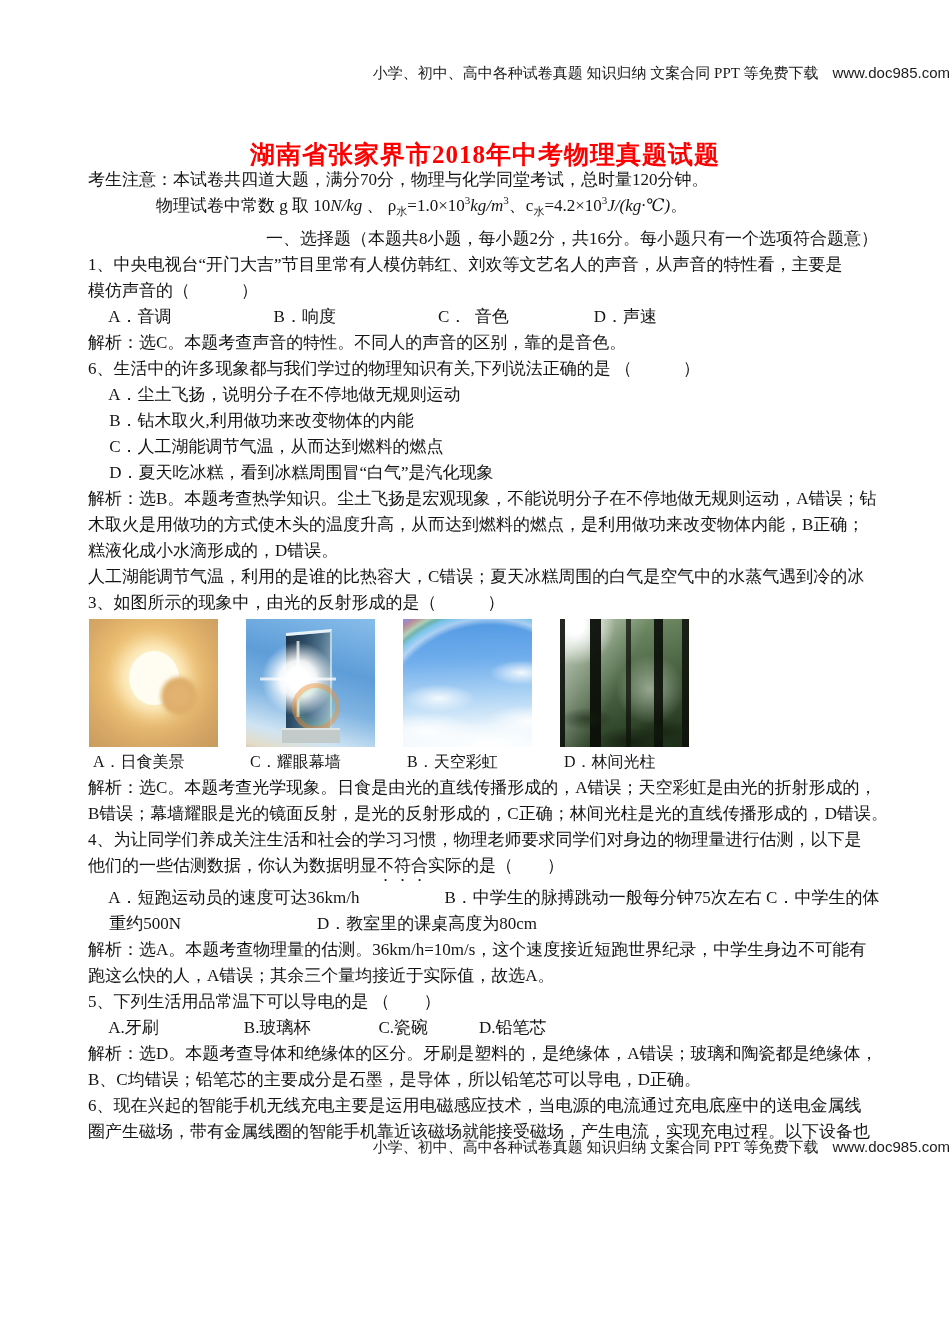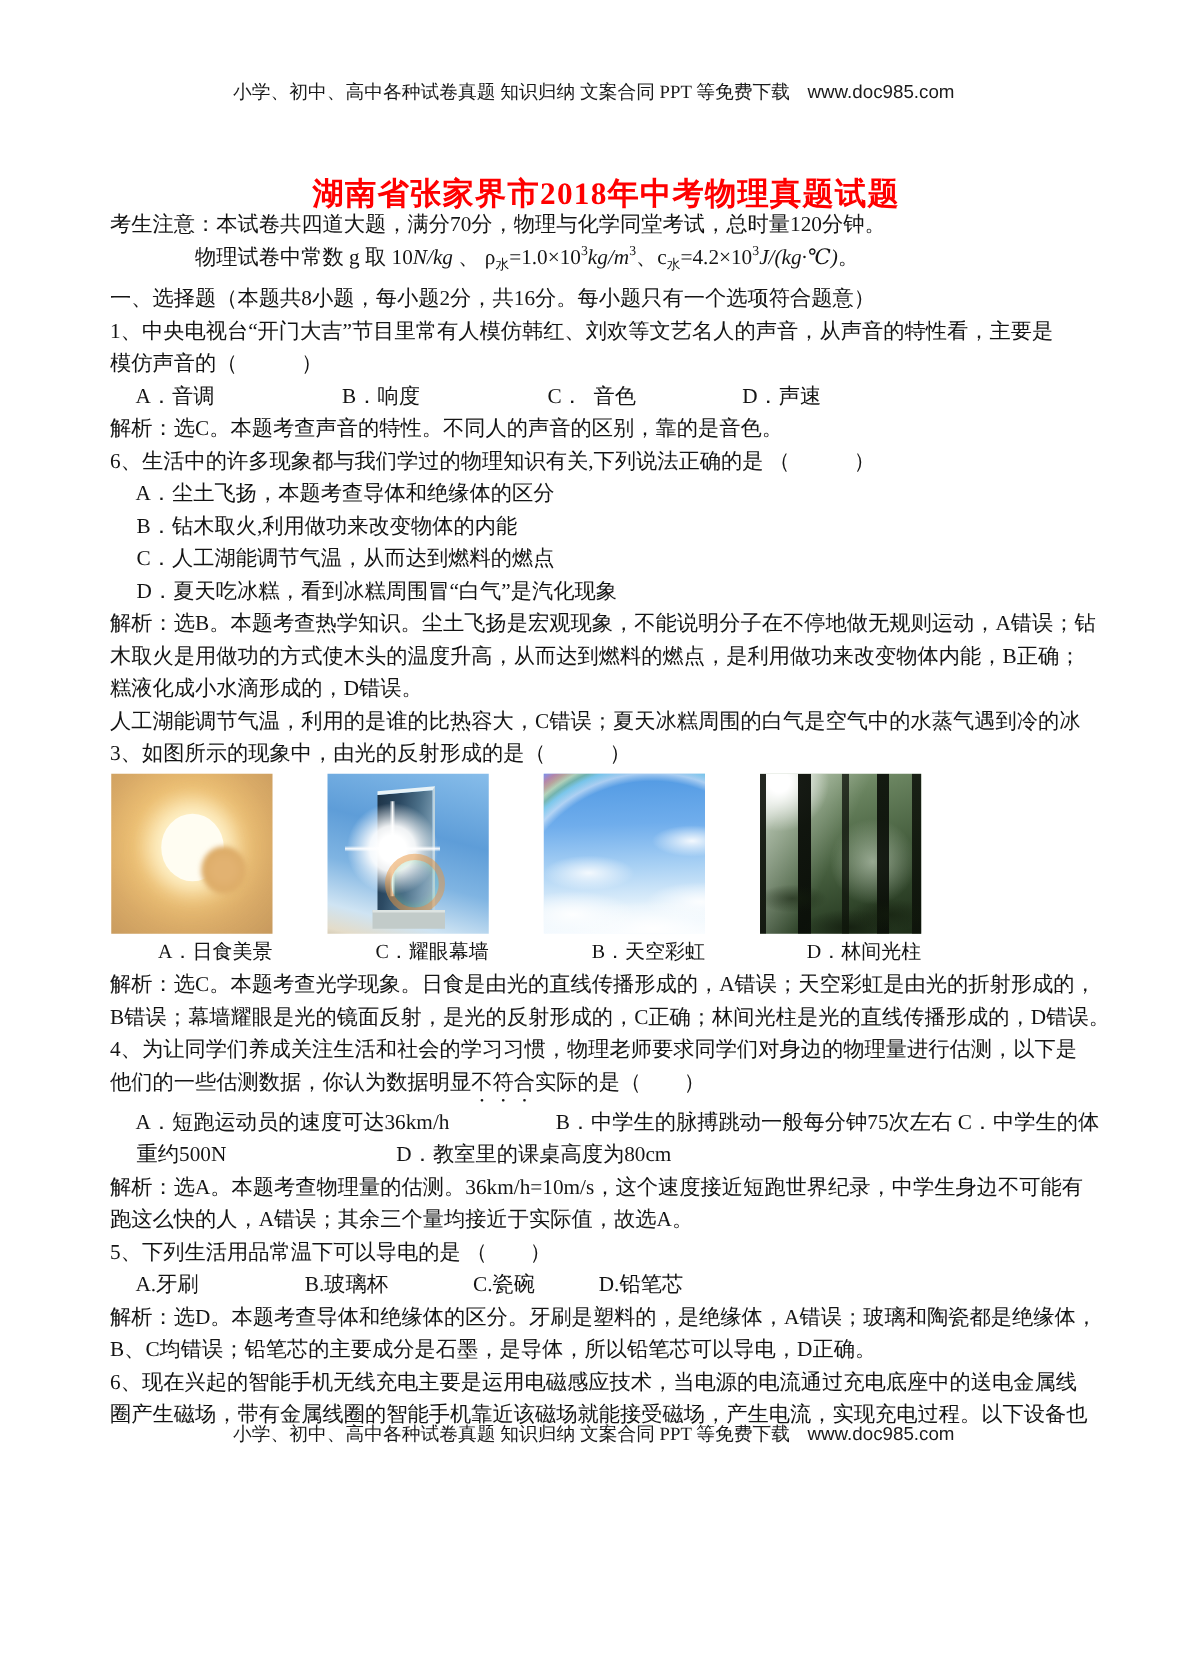--- a/index.html
+++ b/index.html
@@ -7,47 +7,47 @@
     position:relative;
     width:950px;height:1344px;
     margin:0 auto;
     background:#ffffff;
     font-family:"Liberation Serif","DejaVu Serif",serif;
     color:#141414;
     overflow:hidden;
   }
   .head,.foot{
     position:absolute;left:0;width:100%;
-    text-align:center;font-size:15px;color:#1a1a1a;
+    text-align:right;font-size:15px;color:#1a1a1a;
     white-space:pre;
   }
   .head{top:64px;}
   .foot{top:1138px;}
   .site{margin-left:14px;font-family:"Liberation Sans","DejaVu Sans",sans-serif;font-size:15px;color:#1a1a1a;text-decoration:none;}
   .title{
     position:absolute;top:138px;left:10px;width:100%;
     text-align:center;margin:0;
     font-size:25px;font-weight:bold;color:#ff0000;
     letter-spacing:1px;
   }
   .body{
     position:absolute;top:167px;left:88px;right:72px;
     font-size:17px;line-height:26px;
   }
   .ln{white-space:pre;min-height:26px;}
-  .sect{margin-top:7px;}
+  .sect{margin-top:7px;text-align:right;}
   sub{font-size:11px;line-height:0;}
   sup{font-size:11px;line-height:0;}
   i.u{font-family:"Liberation Serif","DejaVu Serif",serif;}
   .emph{
     text-emphasis-style:dot;text-emphasis-position:under right;
     -webkit-text-emphasis-style:dot;-webkit-text-emphasis-position:under right;
   }
   
-  .figrow{display:flex;gap:44px;margin:3px 0 2px 1px;text-align:right;}
+  .figrow{display:flex;gap:28px;margin:3px 0 2px 1px;}
   .fig{margin:0;width:129px;}
   .photo{position:relative;width:129px;height:128px;overflow:hidden;}
   .cap{font-size:16px;white-space:pre;margin:4px 0 0 4px;line-height:22px;}
   
   .eclipse{background:radial-gradient(circle at 47% 42%, #fff7d9 0%, #f7d795 18%, #e7b96e 42%, #d6a765 68%, #c79a5e 100%);}
   .eclipse .sun{
     position:absolute;left:40px;top:32px;width:50px;height:54px;border-radius:50%;
     background:#fffdf2;
     box-shadow:0 0 18px 9px rgba(255,246,210,.95),0 0 46px 24px rgba(248,206,130,.6);
   }
@@ -143,21 +143,21 @@
     <div class="ln"><span>　　　　</span><span>物理试卷中常数 g 取 10</span><i class="u">N/kg</i><span> 、 ρ</span><sub>水</sub><span>=1.0×10</span><sup>3</sup><i class="u">kg/m</i><sup>3</sup><span>、c</span><sub>水</sub><span>=4.2×10</span><sup>3</sup><i class="u">J/(kg·℃)</i><span>。</span></div>
 
     <div class="ln sect">一、选择题（本题共8小题，每小题2分，共16分。每小题只有一个选项符合题意）</div>
 
     <div class="ln">1、中央电视台“开门大吉”节目里常有人模仿韩红、刘欢等文艺名人的声音，从声音的特性看，主要是</div>
     <div class="ln">模仿声音的（　　　）</div>
     <div class="ln">　 A．音调　　　　　　B．响度　　　　　　C．  音色　　　　　D．声速</div>
     <div class="ln">解析：选C。本题考查声音的特性。不同人的声音的区别，靠的是音色。</div>
 
     <div class="ln">6、生活中的许多现象都与我们学过的物理知识有关,下列说法正确的是 （　　　）</div>
-    <div class="ln">　 A．尘土飞扬，本题考查导体和绝缘体的区分</div>
+    <div class="ln">　 A．尘土飞扬，说明分子在不停地做无规则运动</div>
     <div class="ln">　 B．钻木取火,利用做功来改变物体的内能</div>
     <div class="ln">　 C．人工湖能调节气温，从而达到燃料的燃点</div>
     <div class="ln">　 D．夏天吃冰糕，看到冰糕周围冒“白气”是汽化现象</div>
     <div class="ln">解析：选B。本题考查热学知识。尘土飞扬是宏观现象，不能说明分子在不停地做无规则运动，A错误；钻</div>
     <div class="ln">木取火是用做功的方式使木头的温度升高，从而达到燃料的燃点，是利用做功来改变物体内能，B正确；</div>
     <div class="ln">糕液化成小水滴形成的，D错误。</div>
     <div class="ln">人工湖能调节气温，利用的是谁的比热容大，C错误；夏天冰糕周围的白气是空气中的水蒸气遇到冷的冰</div>
 
     <div class="ln">3、如图所示的现象中，由光的反射形成的是（　　　）</div>
 

